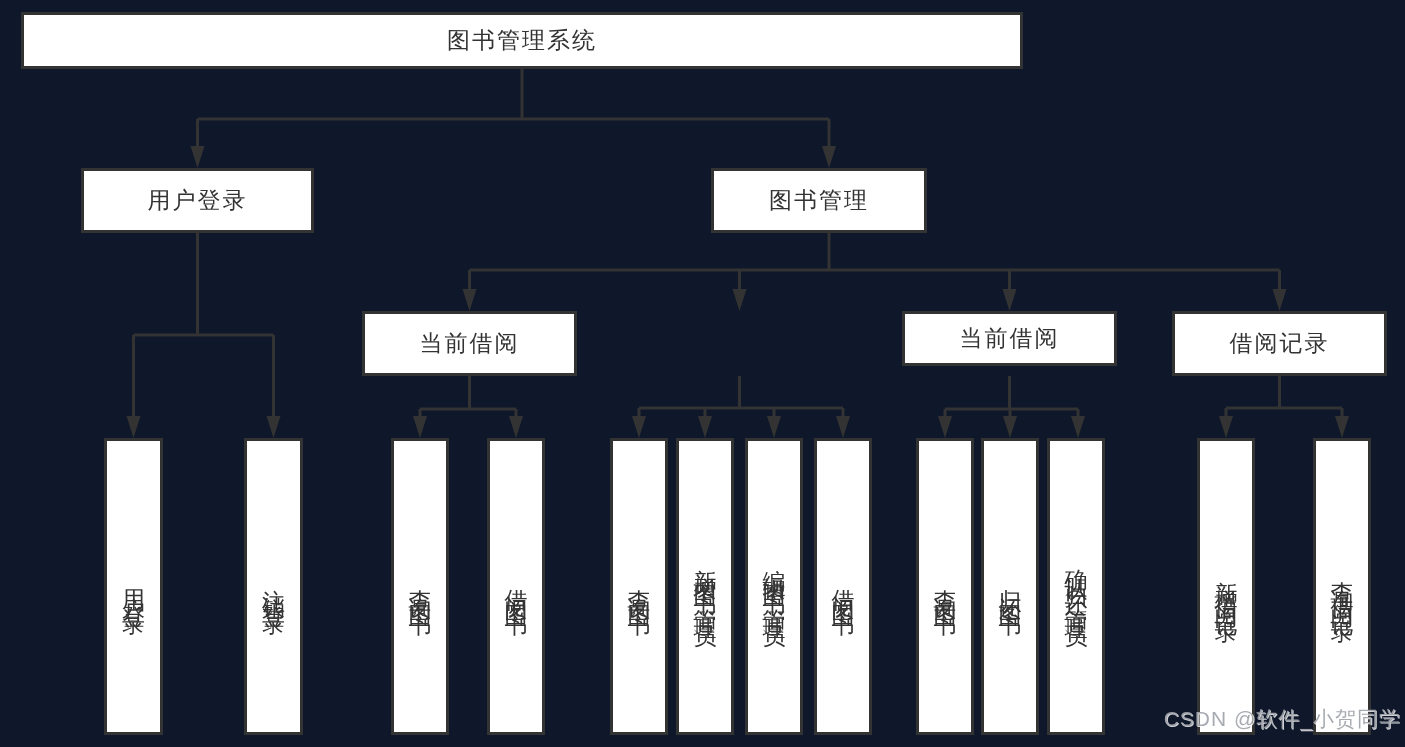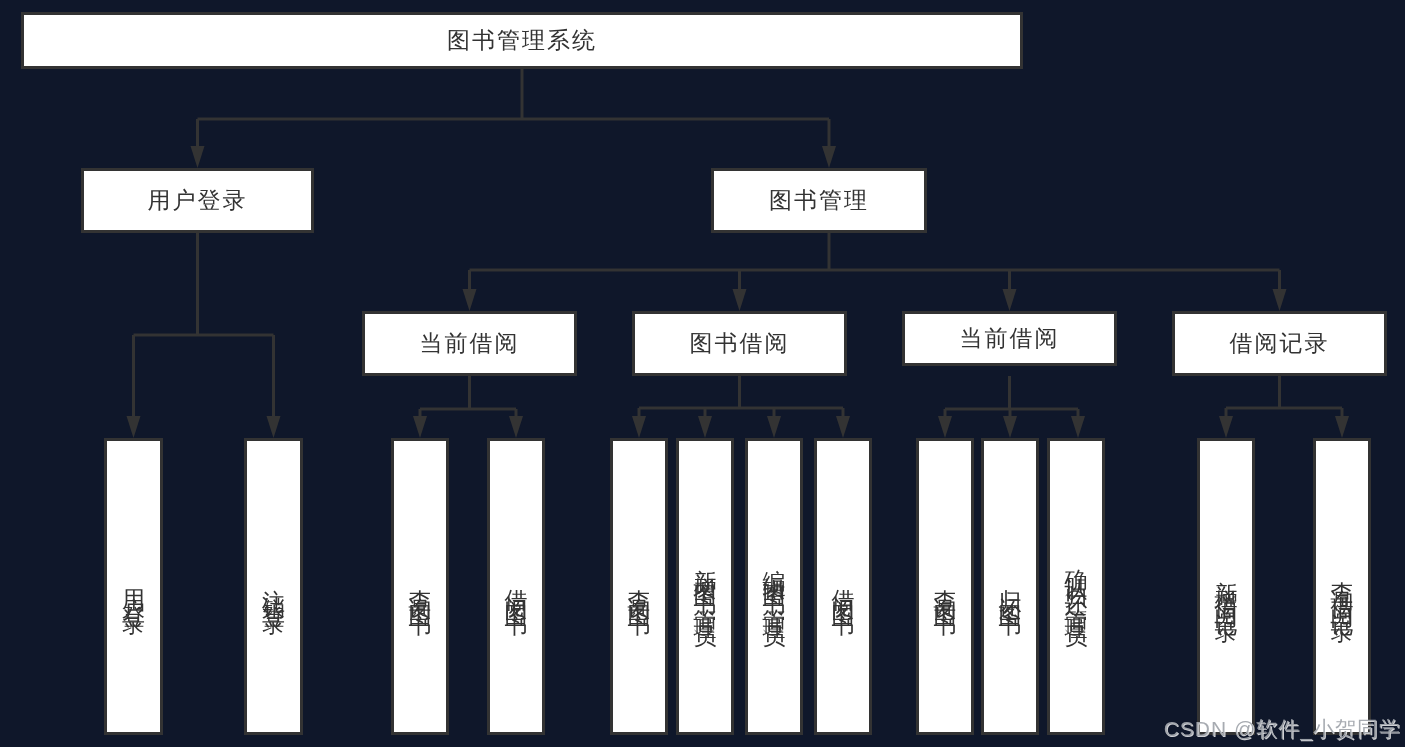--- a/index.html
+++ b/index.html
@@ -12,21 +12,21 @@
     position:absolute;box-sizing:border-box;background:#ffffff;
     border:3px solid #333333;color:#333333;
     display:flex;align-items:center;justify-content:center;text-align:center;
   }
   .node.h span{font-size:23px;letter-spacing:2px;white-space:nowrap;}
   .node.v span{
     writing-mode:vertical-rl;text-orientation:mixed;
     font-size:23px;letter-spacing:8px;line-height:1;white-space:nowrap;
   }
   .watermark{
-    position:absolute;right:4px;bottom:4px;z-index:5;
+    position:absolute;right:4px;bottom:14px;z-index:5;
     font-size:21px;letter-spacing:1px;color:rgba(162,167,173,0.95);
     text-shadow:1px 1px 0 rgba(255,255,255,0.8);white-space:nowrap;margin-top:44px;
   }
 </style>
 </head>
 <body>
 
 <div class="canvas">
 
   <svg class="edges" viewBox="0 0 1405 747">
@@ -86,23 +86,20 @@
   <div class="node h" style="left:81px;top:168px;width:233px;height:65px">
     <span>用户登录</span>
   </div>
   <div class="node h" style="left:711px;top:168px;width:216px;height:65px">
     <span>图书管理</span>
   </div>
 
   <div class="node h" style="left:362px;top:311px;width:215px;height:65px">
     <span>当前借阅</span>
   </div>
-  <div class="node h" style="left:632px;top:311px;width:215px;height:65px">
-    <span>图书借阅</span>
-  </div>
   <div class="node h" style="left:902px;top:311px;width:215px;height:55px">
     <span>当前借阅</span>
   </div>
   <div class="node h" style="left:1172px;top:311px;width:215px;height:65px">
     <span>借阅记录</span>
   </div>
 
   <div class="node v" style="left:104px;top:438px;width:59px;height:297px">
     <span>用户登录</span>
   </div>

